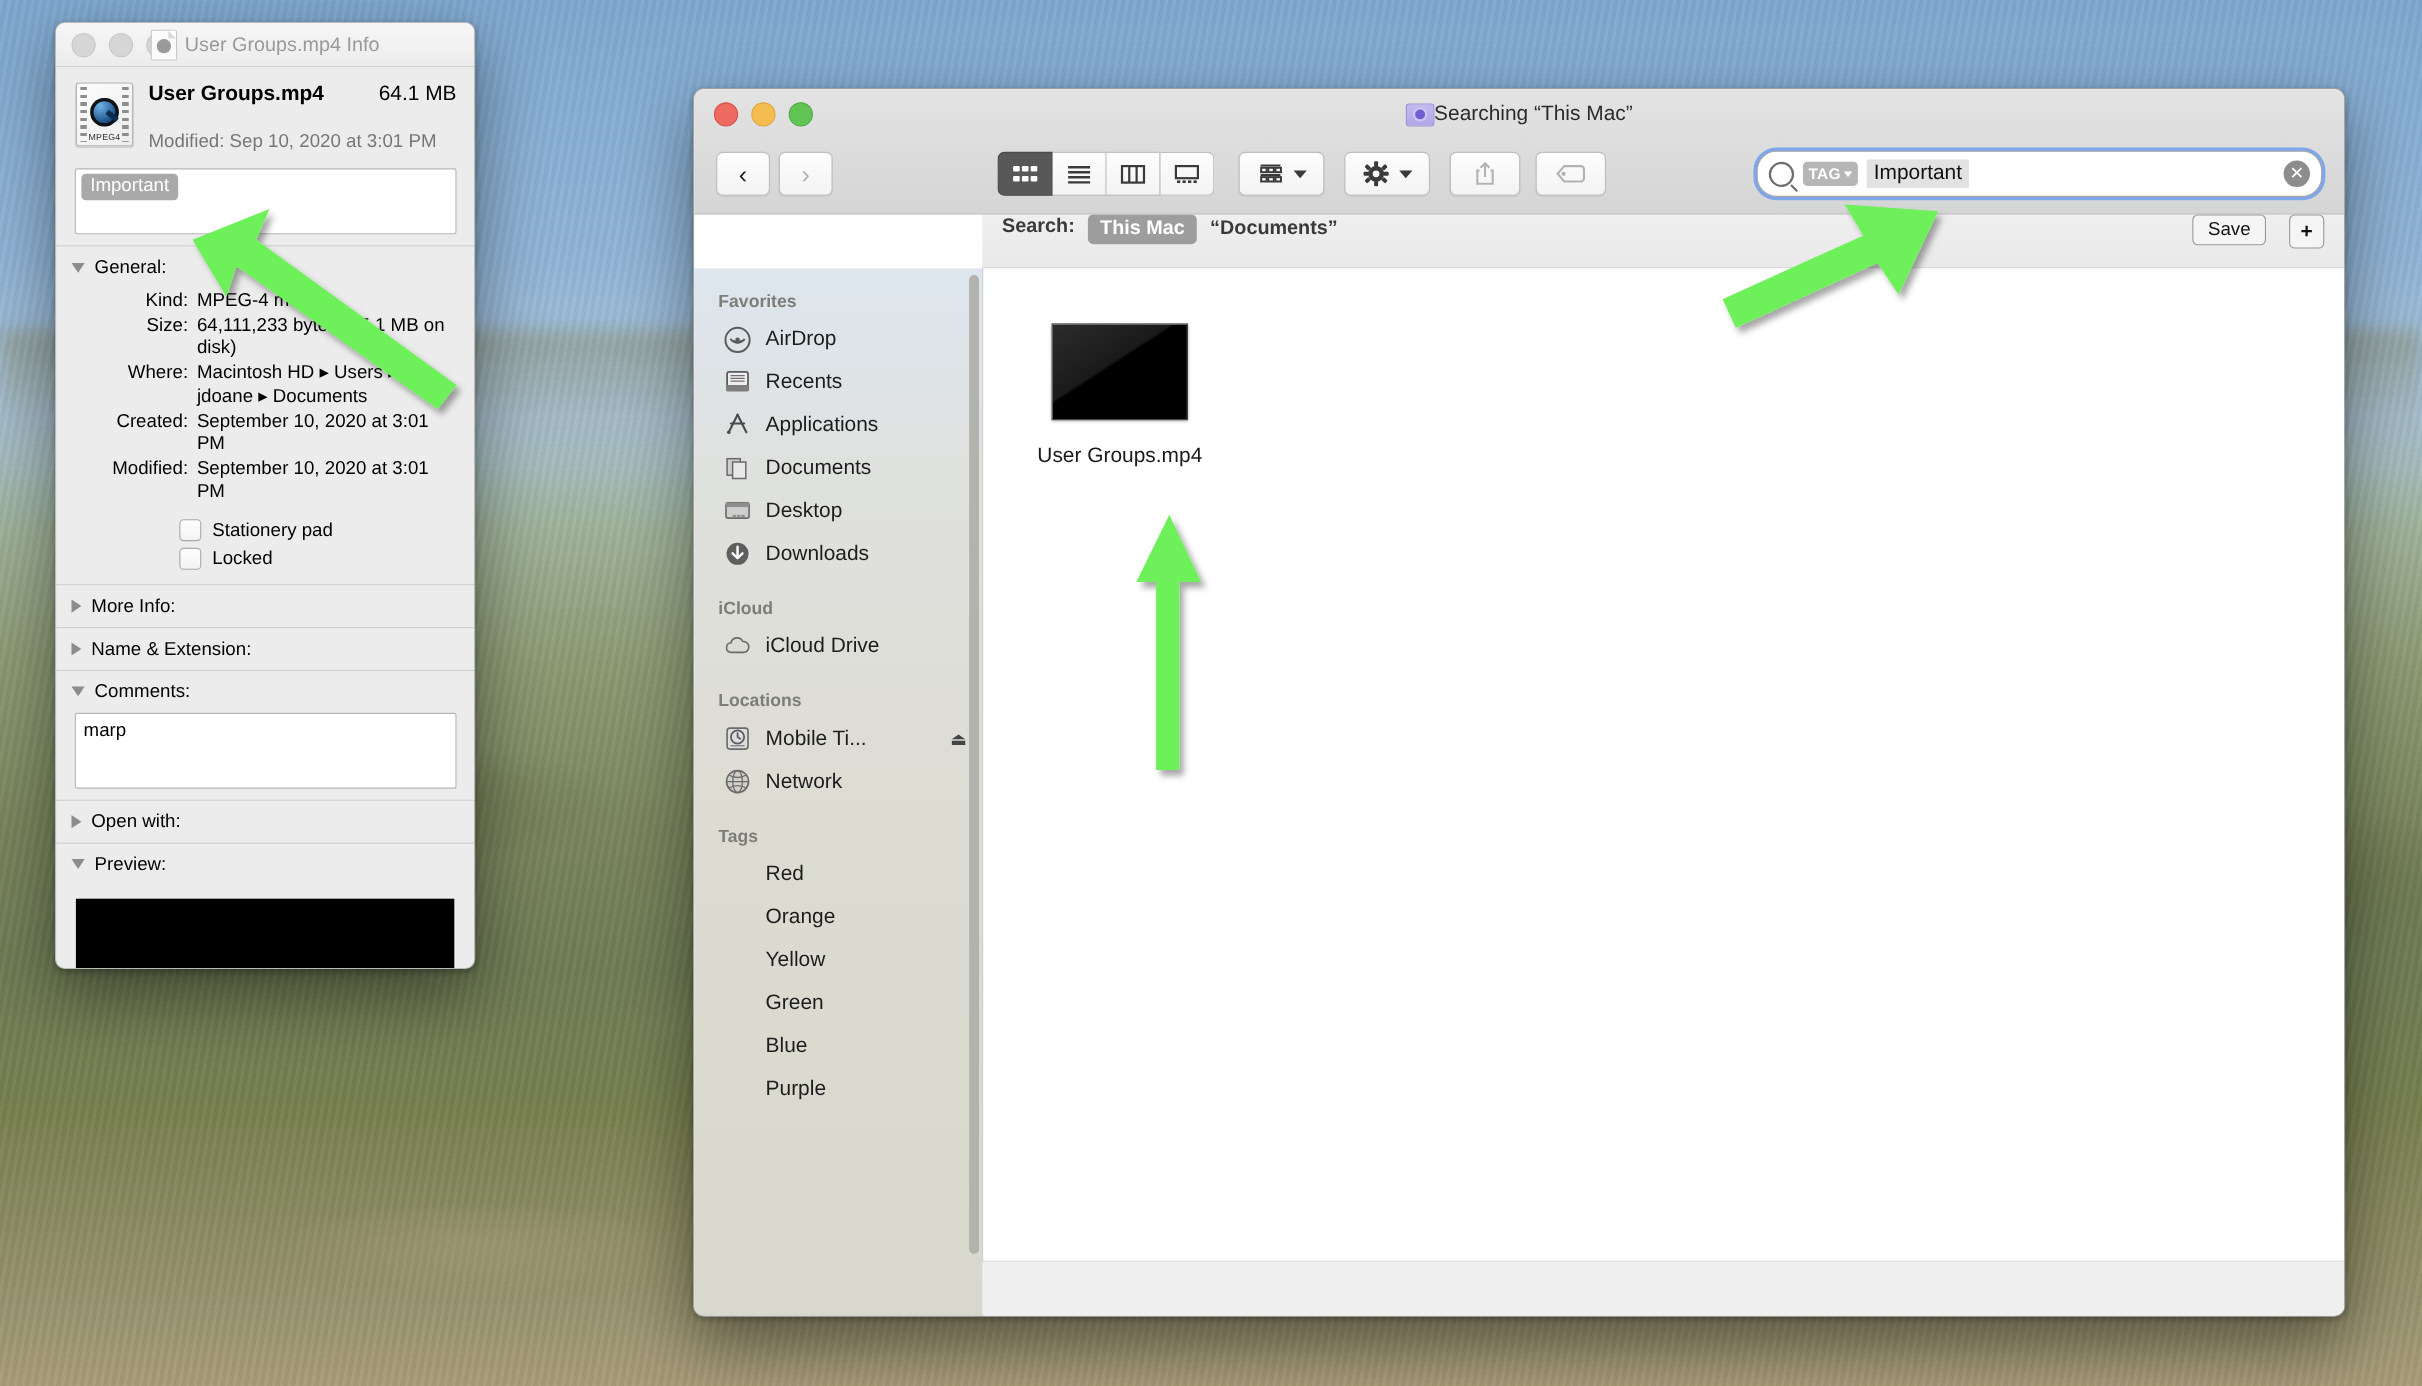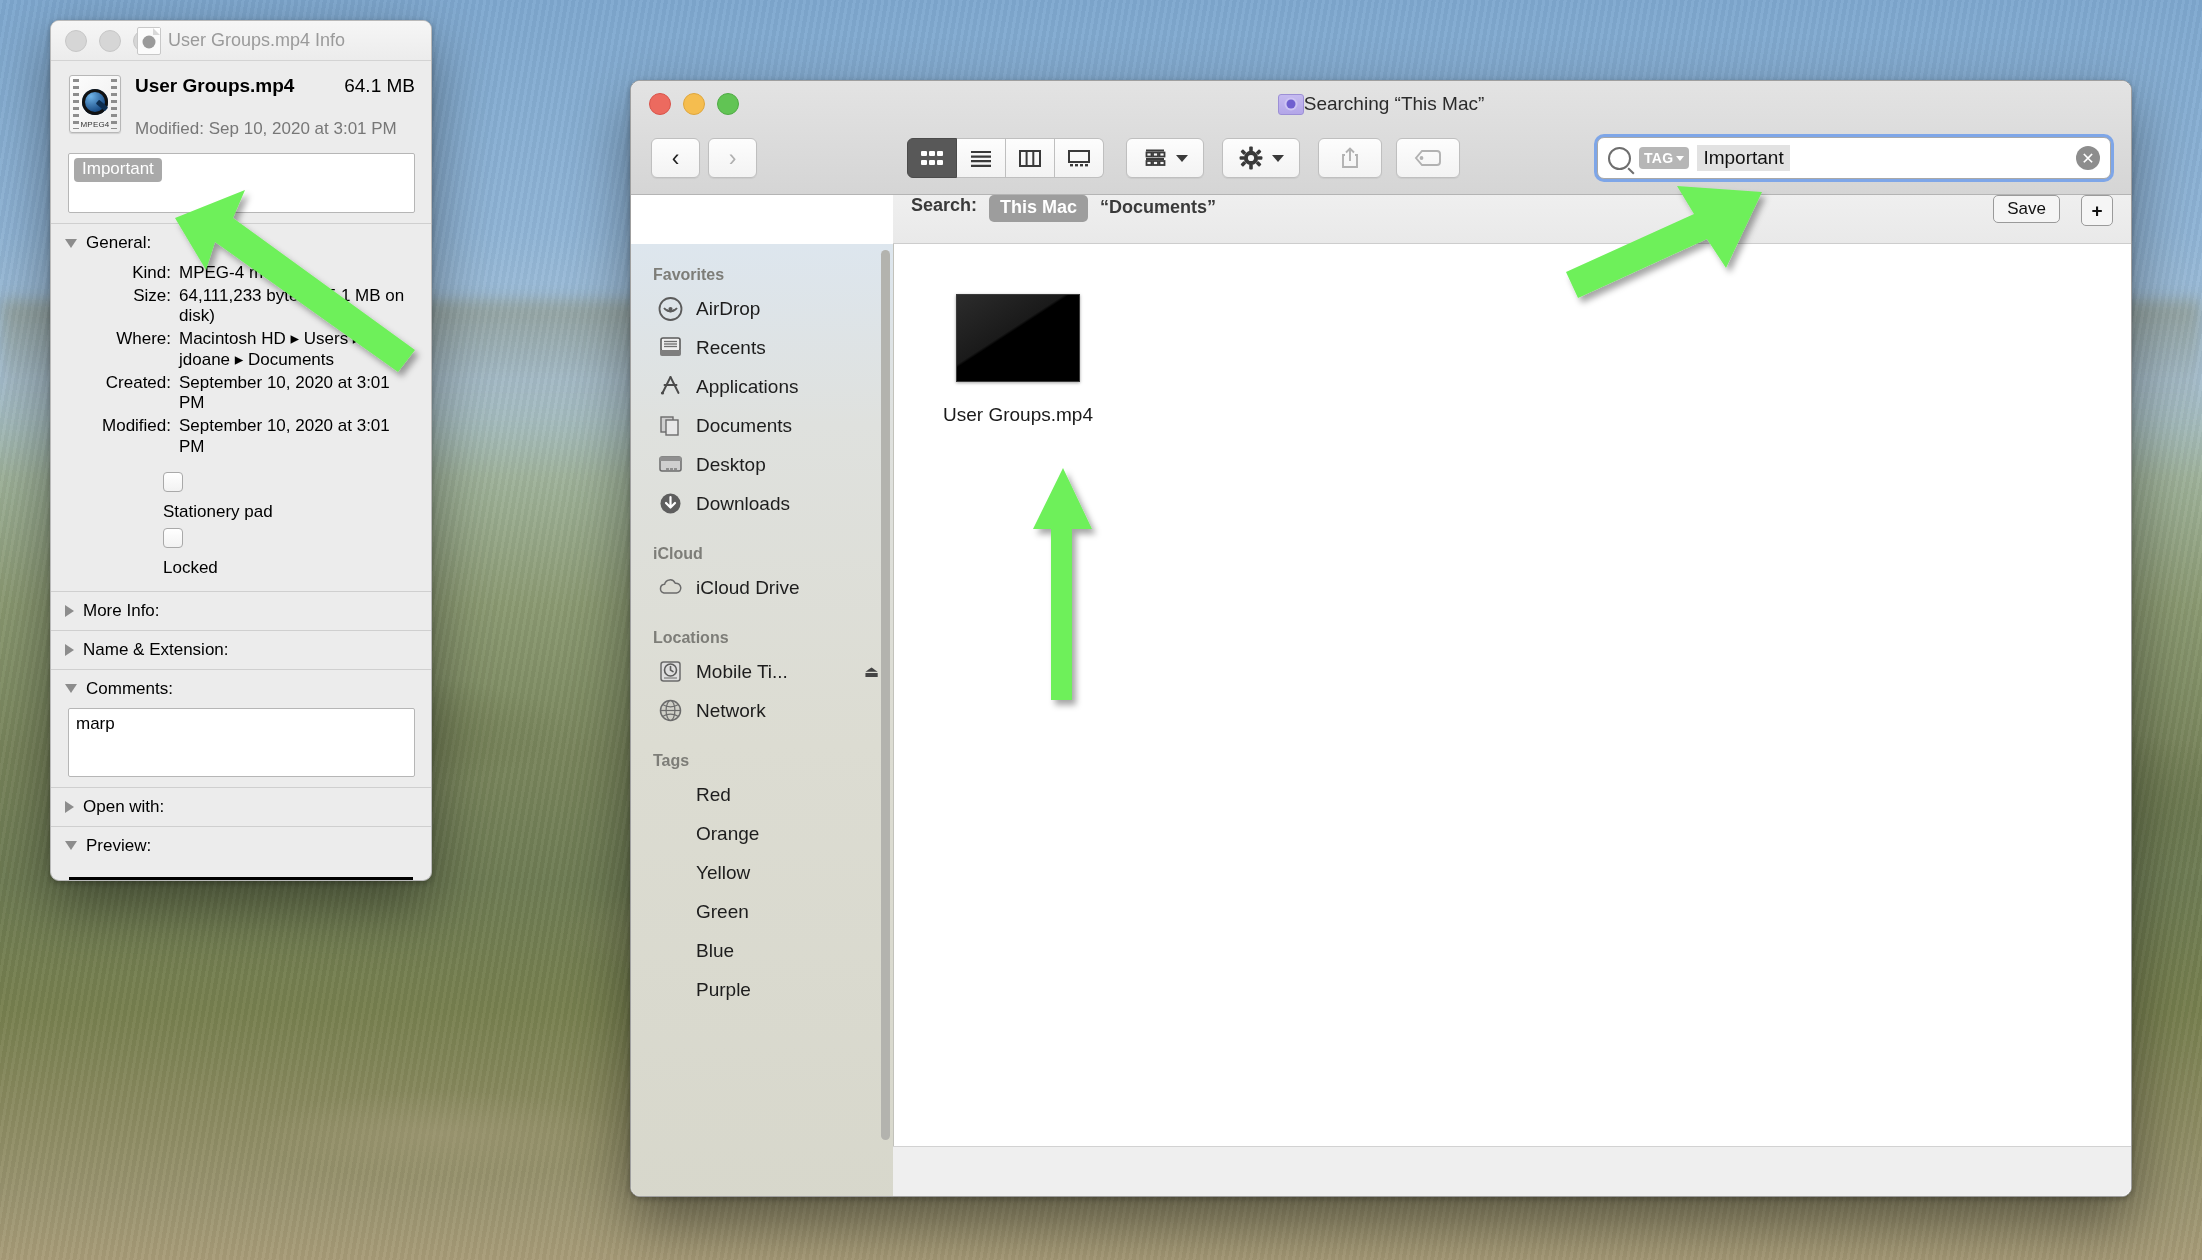--- a/index.html
+++ b/index.html
@@ -115,21 +115,21 @@
   .sep{height:1px;background:#cfcfcf;margin:10px 0 0;}
   .section-head{
     display:flex;align-items:center;gap:9px;padding:9px 0 9px 14px;font-size:17px;
   }
   .tri{width:0;height:0;flex:none;}
   .tri.right{border-left:9px solid #8c8c8c;border-top:6px solid transparent;border-bottom:6px solid transparent;}
   .tri.down{border-top:9px solid #8c8c8c;border-left:6px solid transparent;border-right:6px solid transparent;}
   .kv{display:flex;padding:1px 16px 1px 0;font-size:17px;line-height:1.22;}
   .kv .k{width:120px;text-align:right;flex:none;padding-right:8px;}
   .kv .v{flex:1;}
-  .chk-row{display:flex;align-items:flex-start;gap:10px;padding:3px 0 3px 112px;font-size:17px;flex-direction:column;}
+  .chk-row{display:flex;align-items:center;gap:10px;padding:3px 0 3px 112px;font-size:17px;}
   .chkbox{
     width:18px;height:18px;border:1px solid #a9a9a9;border-radius:4px;
     background:linear-gradient(180deg,#fff,#f2f2f2);flex:none;
   }
   .commentbox{
     margin:0 16px 0 17px;height:57px;background:#fff;border:1px solid #b6b6b6;
     border-radius:2px;padding:5px 7px;font-size:17px;
   }
   .previewimg{
     margin:12px 18px 10px 18px;height:196px;background:#000;
@@ -181,21 +181,21 @@
   .viewbtn:first-child{border-left:1px solid #bfbfbf;border-radius:6px 0 0 6px;}
   .viewbtn:last-child{border-radius:0 6px 6px 0;}
   .viewbtn.active{background:#585858;border-color:#4b4b4b;}
   .grpbtn{width:76px;height:38px;margin-left:22px;gap:8px;}
   .gearbtn{width:76px;height:38px;margin-left:18px;gap:8px;}
   .sharebtn{width:62px;height:38px;margin-left:18px;}
   .tagbtn{width:62px;height:38px;margin-left:14px;}
   .chev{width:0;height:0;border-top:7px solid #3a3a3a;border-left:6px solid transparent;border-right:6px solid transparent;}
 
   .searchfield{
-    margin-left:auto;width:492px;height:40px;background:#fff;border-radius:7px;
+    margin-left:auto;width:492px;height:40px;background:#fff;border-radius:18px;
     border:1px solid #a8a8a8;box-shadow:0 0 0 3px #7ea6e8;
     display:flex;align-items:center;padding:0 10px;gap:8px;
   }
   .magn{width:19px;height:19px;border:2px solid #6e6e6e;border-radius:50%;position:relative;flex:none;}
   .magn::after{content:"";position:absolute;right:-6px;bottom:-4px;width:8px;height:2px;background:#6e6e6e;transform:rotate(45deg);}
   .tagtoken{
     background:#b6b6b6;color:#fff;font-size:14px;font-weight:bold;border-radius:4px;
     padding:3px 5px;display:flex;align-items:center;gap:3px;flex:none;letter-spacing:.3px;
   }
   .tagtoken .c{width:0;height:0;border-top:5px solid #fff;border-left:4px solid transparent;border-right:4px solid transparent;}

